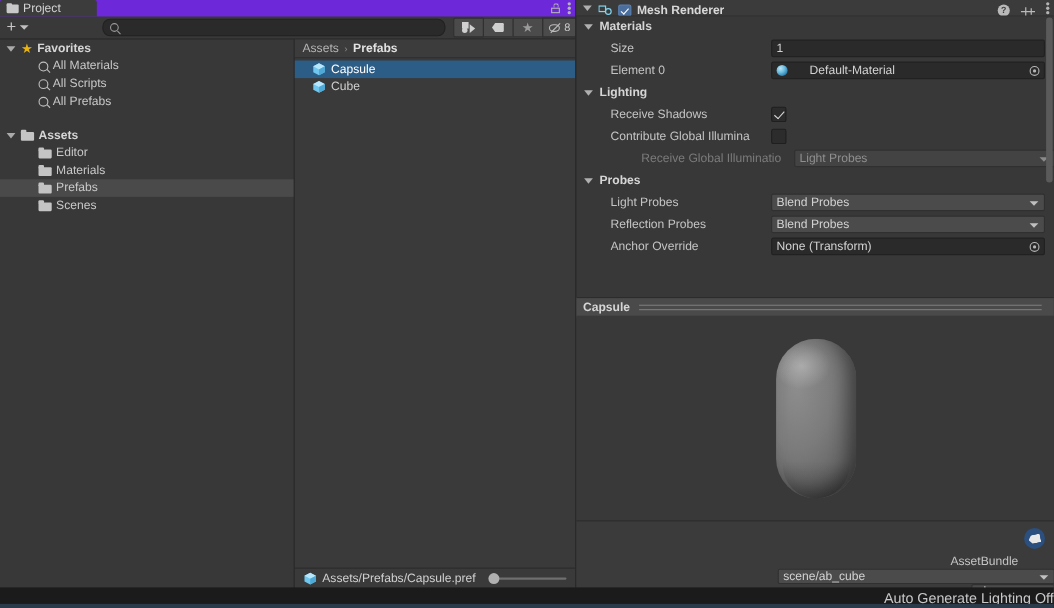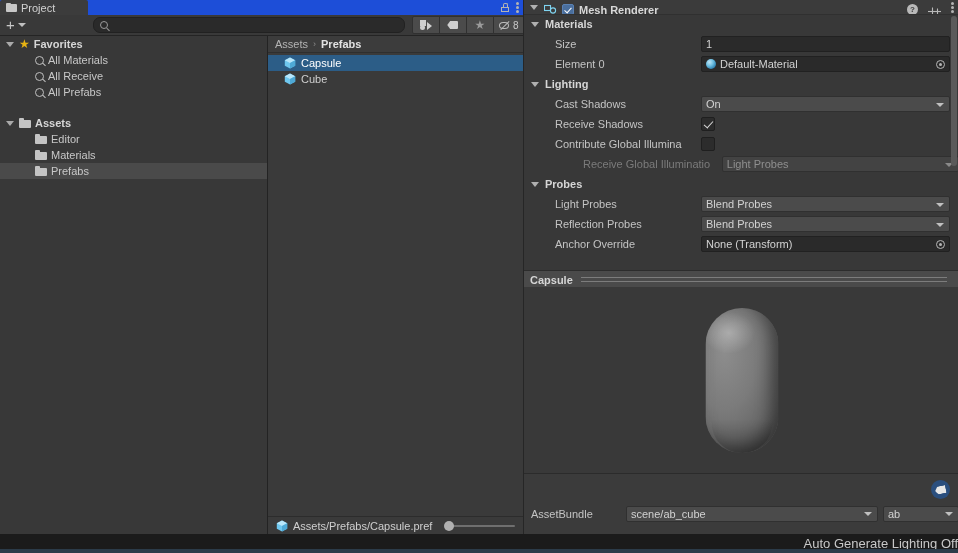--- a/index.html
+++ b/index.html
@@ -12,21 +12,21 @@
     -webkit-font-smoothing:antialiased;
   }
   #app{position:relative;width:958px;height:553px;}
 
   
   #project-panel{
     position:absolute;left:0;top:0;width:523px;height:534px;
     background:#383838;
   }
   .tabbar{
-    position:relative;height:15px;background:#1d4ed8;
+    position:relative;height:15px;background:#6d28d9;
   }
   .tab{
     position:absolute;left:0;top:0;height:15px;width:82px;
     background:#3c3c3c;
     display:flex;align-items:center;padding-left:6px;gap:4px;
     border-top-left-radius:2px;border-top-right-radius:2px;
   }
   .tab-title{color:#d2d2d2;font-size:11px;}
   .folder-ico{
     width:11px;height:9px;position:relative;flex:0 0 auto;
@@ -236,21 +236,21 @@
   }
   .popup.dis{background:#434343;color:#8f8f8f;}
   .popup .pcaret{
     position:absolute;right:5px;top:6px;width:0;height:0;
     border-left:4px solid transparent;border-right:4px solid transparent;border-top:4px solid #c0c0c0;
   }
   .popup.dis .pcaret{border-top-color:#8a8a8a;}
   .objfield{
     height:16px;background:#2a2a2a;border:1px solid #212121;border-radius:2px;box-sizing:border-box;
     display:flex;align-items:center;padding:0 4px;font-size:11px;color:#d2d2d2;width:249px;
-    position:relative;gap:4px;
+    position:relative;gap:20px;
   }
   .mat-ico{
     width:10px;height:10px;border-radius:50%;
     background:radial-gradient(circle at 35% 32%, #bfe4f5 0%, #6fc0e2 38%, #2d7fb0 75%, #1b5b85 100%);
     flex:0 0 auto;
   }
   .dot-sel{
     position:absolute;right:4px;top:3px;width:9px;height:9px;border-radius:50%;
     border:1.3px solid #b6b6b6;box-sizing:border-box;display:flex;align-items:center;justify-content:center;
   }
@@ -306,21 +306,21 @@
   .tag-badge{
     position:absolute;right:9px;top:6px;width:19px;height:19px;border-radius:50%;background:#2b4f7e;
     display:flex;align-items:center;justify-content:center;
   }
   .tag-badge .tg{
     width:11px;height:8px;background:#e8e8e8;
     clip-path:polygon(0% 50%, 28% 0%, 100% 0%, 100% 100%, 28% 100%);
     position:relative;transform:rotate(-12deg);
   }
   .ab-row{
-    position:absolute;left:0;top:31px;width:435px;height:18px;display:flex;align-items:center;
+    position:absolute;left:0;top:31px;width:435px;height:18px;display:flex;align-items:flex-end;flex-direction:column;
   }
   .ab-label{width:95px;padding-left:7px;font-size:11px;color:#c4c4c4;}
   .ab-pop{
     height:16px;background:#4b4b4b;border:1px solid #303030;border-radius:2px;box-sizing:border-box;
     display:flex;align-items:center;padding:0 4px;font-size:11px;color:#d2d2d2;position:relative;
   }
   .ab-pop.main{width:252px;}
   .ab-pop.variant{width:76px;margin-left:5px;}
   .ab-pop .pcaret{
     position:absolute;right:5px;top:5px;width:0;height:0;
@@ -401,21 +401,21 @@
             <span class="bold">Favorites</span>
           </div>
           <div class="tree-item ind2">
             <span class="arrow none"></span>
             <span class="magnifier-small"></span>
             <span class="">All Materials</span>
           </div>
           <div class="tree-item ind2">
             <span class="arrow none"></span>
             <span class="magnifier-small"></span>
-            <span class="">All Receive</span>
+            <span class="">All Scripts</span>
           </div>
           <div class="tree-item ind2">
             <span class="arrow none"></span>
             <span class="magnifier-small"></span>
             <span class="">All Prefabs</span>
           </div>
           <div style="height: 15px;"></div>
           <div class="tree-item ind1">
             <span class="arrow down"></span>
             <span class="f-ico"></span>
@@ -428,20 +428,25 @@
           </div>
           <div class="tree-item ind2">
             <span class="arrow none"></span>
             <span class="f-ico"></span>
             <span class="">Materials</span>
           </div>
           <div class="tree-item sel ind2">
             <span class="arrow none"></span>
             <span class="f-ico"></span>
             <span class="">Prefabs</span>
+          </div>
+          <div class="tree-item ind2">
+            <span class="arrow none"></span>
+            <span class="f-ico"></span>
+            <span class="">Scenes</span>
           </div>
         </div>
 
       <div class="content-col">
         <div class="breadcrumb" id="breadcrumb">
             <span class="crumb">Assets</span>
             <span class="crumb-sep">›</span>
             <span class="crumb cur">Prefabs</span>
           </div>
         <div class="asset-list" id="asset-list">
@@ -530,27 +535,20 @@
             <span class="mat-ico"></span>
             <span>Default-Material</span>
             <span class="dot-sel"></span>
           </span>
         </div>
         <div class="sect-head">
           <span class="farrow"></span>
           <span class="t">Lighting</span>
         </div>
         <div class="prop">
-          <span class="pl">Cast Shadows</span>
-          <span class="popup">
-            <span>On</span>
-            <span class="pcaret"></span>
-          </span>
-        </div>
-        <div class="prop">
           <span class="pl">Receive Shadows</span>
           <span class="cbox on"></span>
         </div>
         <div class="prop">
           <span class="pl">Contribute Global Illumina</span>
           <span class="cbox"></span>
         </div>
         <div class="prop">
           <span class="pl dis">Receive Global Illuminatio</span>
           <span class="popup dis">

